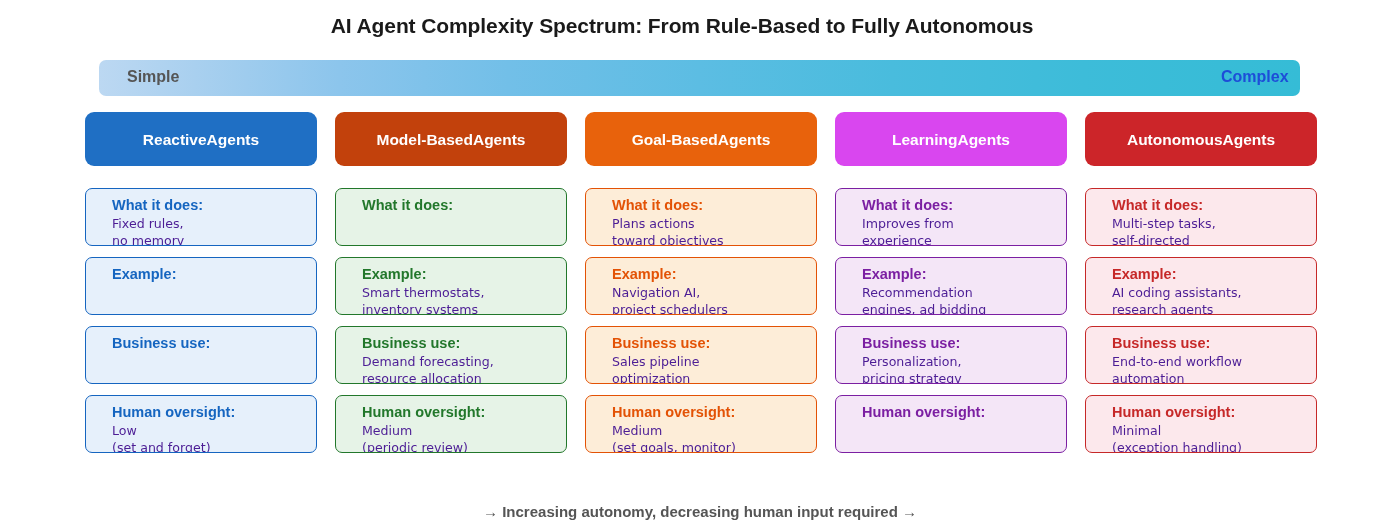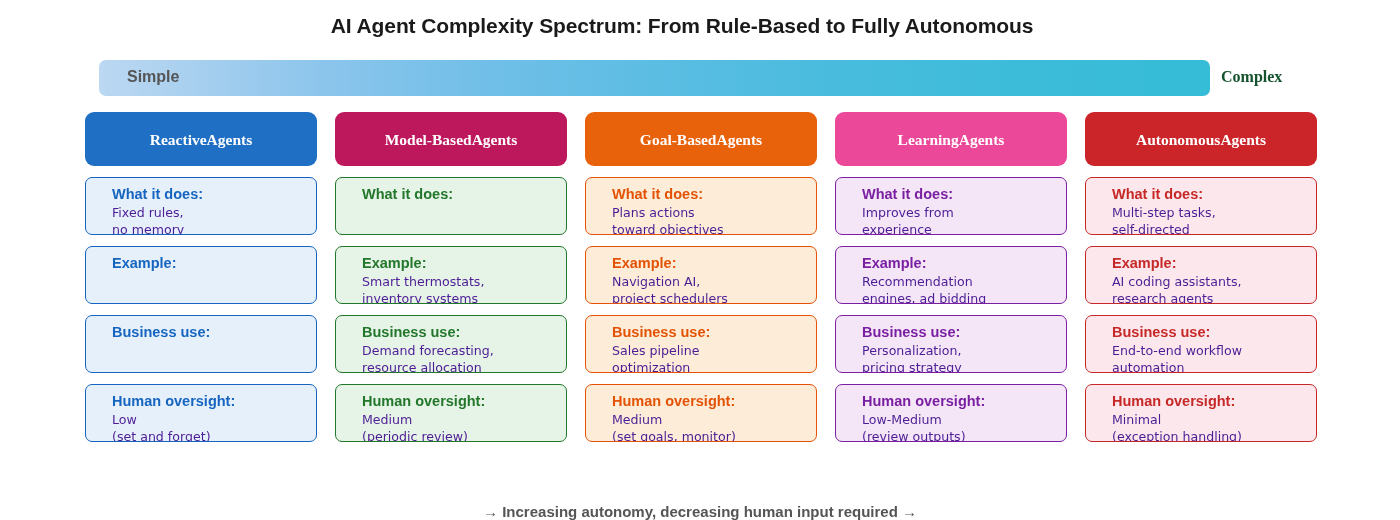--- a/index.html
+++ b/index.html
@@ -27,21 +27,21 @@
     font-weight: bold;
     color: #1a1a1a;
     letter-spacing: -0.1px;
   }
 
   
   .spectrum-wrap {
     position: absolute;
     left: 99px;
     top: 60px;
-    width: 1111px;
+    width: 1201px;
     height: 36px;
   }
   .spectrum-bar {
     position: absolute;
     inset: 0;
     border-radius: 7px;
     background: linear-gradient(to right,
         #bcd8f2 0%,
         #a9d0ef 8%,
         #8cc5ec 20%,
@@ -57,22 +57,21 @@
     font-family: "Liberation Sans", sans-serif;
     font-size: 16px;
     font-weight: bold;
   }
   .spectrum-label.left {
     left: 28px;
     color: #555555;
   }
   .spectrum-label.right {
     left: 1122px;
-    color: #14532d;
-    font-family: Liberation Serif, serif;
+    color: #1d4ed8;
   }
 
   
   .grid {
     position: absolute;
     left: 85px;
     top: 112px;
     width: 1232px;
   }
   .columns {
@@ -82,29 +81,29 @@
   .col {
     width: 232px;
     display: flex;
     flex-direction: column;
   }
 
   .col-header {
     height: 54px;
     border-radius: 9px;
     color: #ffffff;
-    font-family: Liberation Serif, serif;
+    font-family: Liberation Sans, sans-serif;
     font-size: 15.5px;
     font-weight: bold;
     line-height: 19px;
     display: flex;
     align-items: center;
     justify-content: center;
     text-align: right;
-    margin-bottom: 11px;
+    margin-bottom: 22px;
     box-sizing: border-box;
   }
   .col-header span { display: block; }
 
   .cell {
     height: 58px;
     border-radius: 7px;
     border: 1.4px solid;
     box-sizing: border-box;
     padding: 7px 9px 0 26px;
@@ -169,21 +168,21 @@
         <div class="cell" style="background: rgb(230, 240, 251); border-color: rgb(21, 101, 192);">
           <div class="cell-label" style="color: rgb(21, 101, 192);">Business use:</div>
         </div>
         <div class="cell" style="background: rgb(230, 240, 251); border-color: rgb(21, 101, 192);">
           <div class="cell-label" style="color: rgb(21, 101, 192);">Human oversight:</div>
           <div class="cell-body">Low
 (set and forget)</div>
         </div>
       </div>
       <div class="col">
-        <div class="col-header" style="background: #be185d;">
+        <div class="col-header" style="background: #c2410c;">
           <span>Model-Based</span>
           <span>Agents</span>
         </div>
         <div class="cell" style="background: rgb(230, 243, 231); border-color: rgb(34, 119, 43);">
           <div class="cell-label" style="color: rgb(34, 119, 43);">What it does:</div>
         </div>
         <div class="cell" style="background: rgb(230, 243, 231); border-color: rgb(34, 119, 43);">
           <div class="cell-label" style="color: rgb(34, 119, 43);">Example:</div>
           <div class="cell-body">Smart thermostats,
 inventory systems</div>
@@ -219,43 +218,41 @@
           <div class="cell-body">Sales pipeline
 optimization</div>
         </div>
         <div class="cell" style="background: rgb(253, 237, 216); border-color: rgb(227, 82, 5);">
           <div class="cell-label" style="color: rgb(227, 82, 5);">Human oversight:</div>
           <div class="cell-body">Medium
 (set goals, monitor)</div>
         </div>
       </div>
       <div class="col">
-        <div class="col-header" style="background: #ec4899;">
+        <div class="col-header" style="background: #d946ef;">
           <span>Learning</span>
           <span>Agents</span>
         </div>
         <div class="cell" style="background: rgb(244, 230, 247); border-color: rgb(123, 31, 162);">
           <div class="cell-label" style="color: rgb(123, 31, 162);">What it does:</div>
           <div class="cell-body">Improves from
 experience</div>
         </div>
         <div class="cell" style="background: rgb(244, 230, 247); border-color: rgb(123, 31, 162);">
           <div class="cell-label" style="color: rgb(123, 31, 162);">Example:</div>
           <div class="cell-body">Recommendation
 engines, ad bidding</div>
         </div>
         <div class="cell" style="background: rgb(244, 230, 247); border-color: rgb(123, 31, 162);">
           <div class="cell-label" style="color: rgb(123, 31, 162);">Business use:</div>
           <div class="cell-body">Personalization,
 pricing strategy</div>
         </div>
         <div class="cell" style="background: rgb(244, 230, 247); border-color: rgb(123, 31, 162);">
           <div class="cell-label" style="color: rgb(123, 31, 162);">Human oversight:</div>
-          <div class="cell-body">Low-Medium
-(review outputs)</div>
         </div>
       </div>
       <div class="col">
         <div class="col-header" style="background: rgb(204, 37, 41);">
           <span>Autonomous</span>
           <span>Agents</span>
         </div>
         <div class="cell" style="background: rgb(252, 232, 236); border-color: rgb(198, 40, 40);">
           <div class="cell-label" style="color: rgb(198, 40, 40);">What it does:</div>
           <div class="cell-body">Multi-step tasks,

